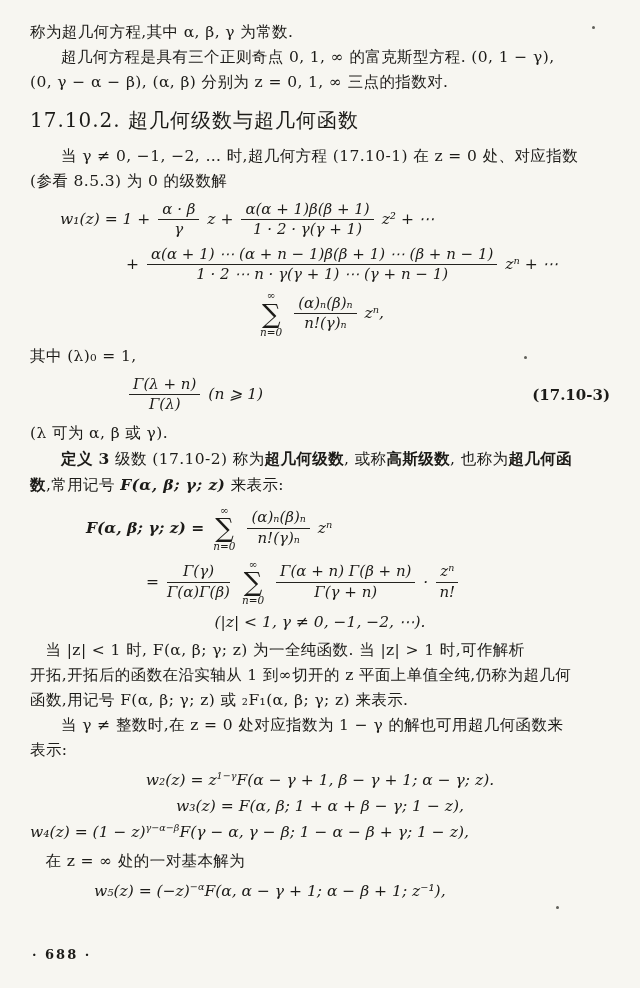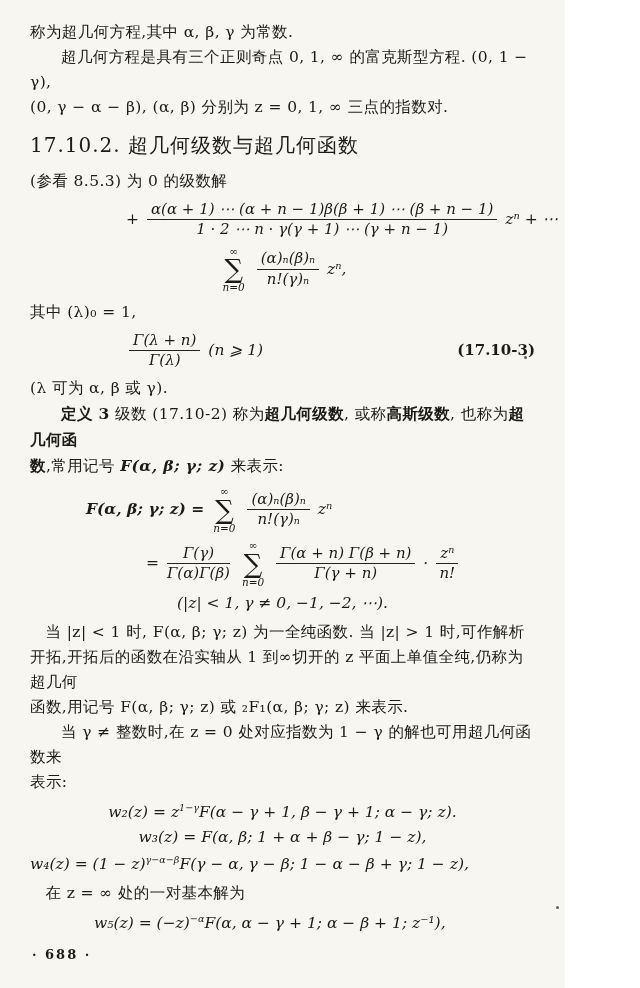--- a/index.html
+++ b/index.html
@@ -1,20 +1,20 @@
 <!DOCTYPE html>
 <html lang="zh"><head>
 <meta charset="utf-8">
 <style>
   html, body { margin: 0; padding: 0; }
   body { font-family: "DejaVu Serif", "Liberation Serif", serif; }
 
   .page {
     position: relative;
-    width: 565px;
+    width: 640px;
     height: 988px;
     box-sizing: border-box;
     padding: 20px 30px 10px 30px;
     overflow: hidden;
     background: #f7f6f1;
     color: #1c1b18;
   }
 
   
   .cn {
@@ -105,22 +105,36 @@
 <body>
 
 <div class="page" style="background: rgb(247, 246, 241); color: rgb(28, 27, 24);">
 
   <p class="cn">称为超几何方程,其中 α, β, γ 为常数.</p>
   <p class="cn indent">超几何方程是具有三个正则奇点 0, 1, ∞ 的富克斯型方程.  (0, 1 − γ),</p>
   <p class="cn">(0, γ − α − β), (α, β) 分别为 z = 0, 1, ∞ 三点的指数对.</p>
 
   <h2 class="heading">17.10.2. 超几何级数与超几何函数</h2>
 
+  <p class="cn indent">当 γ ≠ 0, −1, −2, … 时,超几何方程 (17.10-1) 在 z = 0 处、对应指数</p>
   <p class="cn">(参看 8.5.3) 为 0 的级数解</p>
 
+  <div class="eq pad1">
+    <span>w₁(z) = 1 +</span>
+    <span class="frac">
+      <span class="num">α · β</span>
+      <span class="den">γ</span>
+    </span>
+    <span>z +</span>
+    <span class="frac">
+      <span class="num">α(α + 1)β(β + 1)</span>
+      <span class="den">1 · 2 · γ(γ + 1)</span>
+    </span>
+    <span>z² + ⋯</span>
+  </div>
 
   <div class="eq pad2">
     <span>+</span>
     <span class="frac">
       <span class="num">α(α + 1) ⋯ (α + n − 1)β(β + 1) ⋯ (β + n − 1)</span>
       <span class="den">1 · 2 ⋯ n · γ(γ + 1) ⋯ (γ + n − 1)</span>
     </span>
     <span>zⁿ + ⋯</span>
   </div>
 

